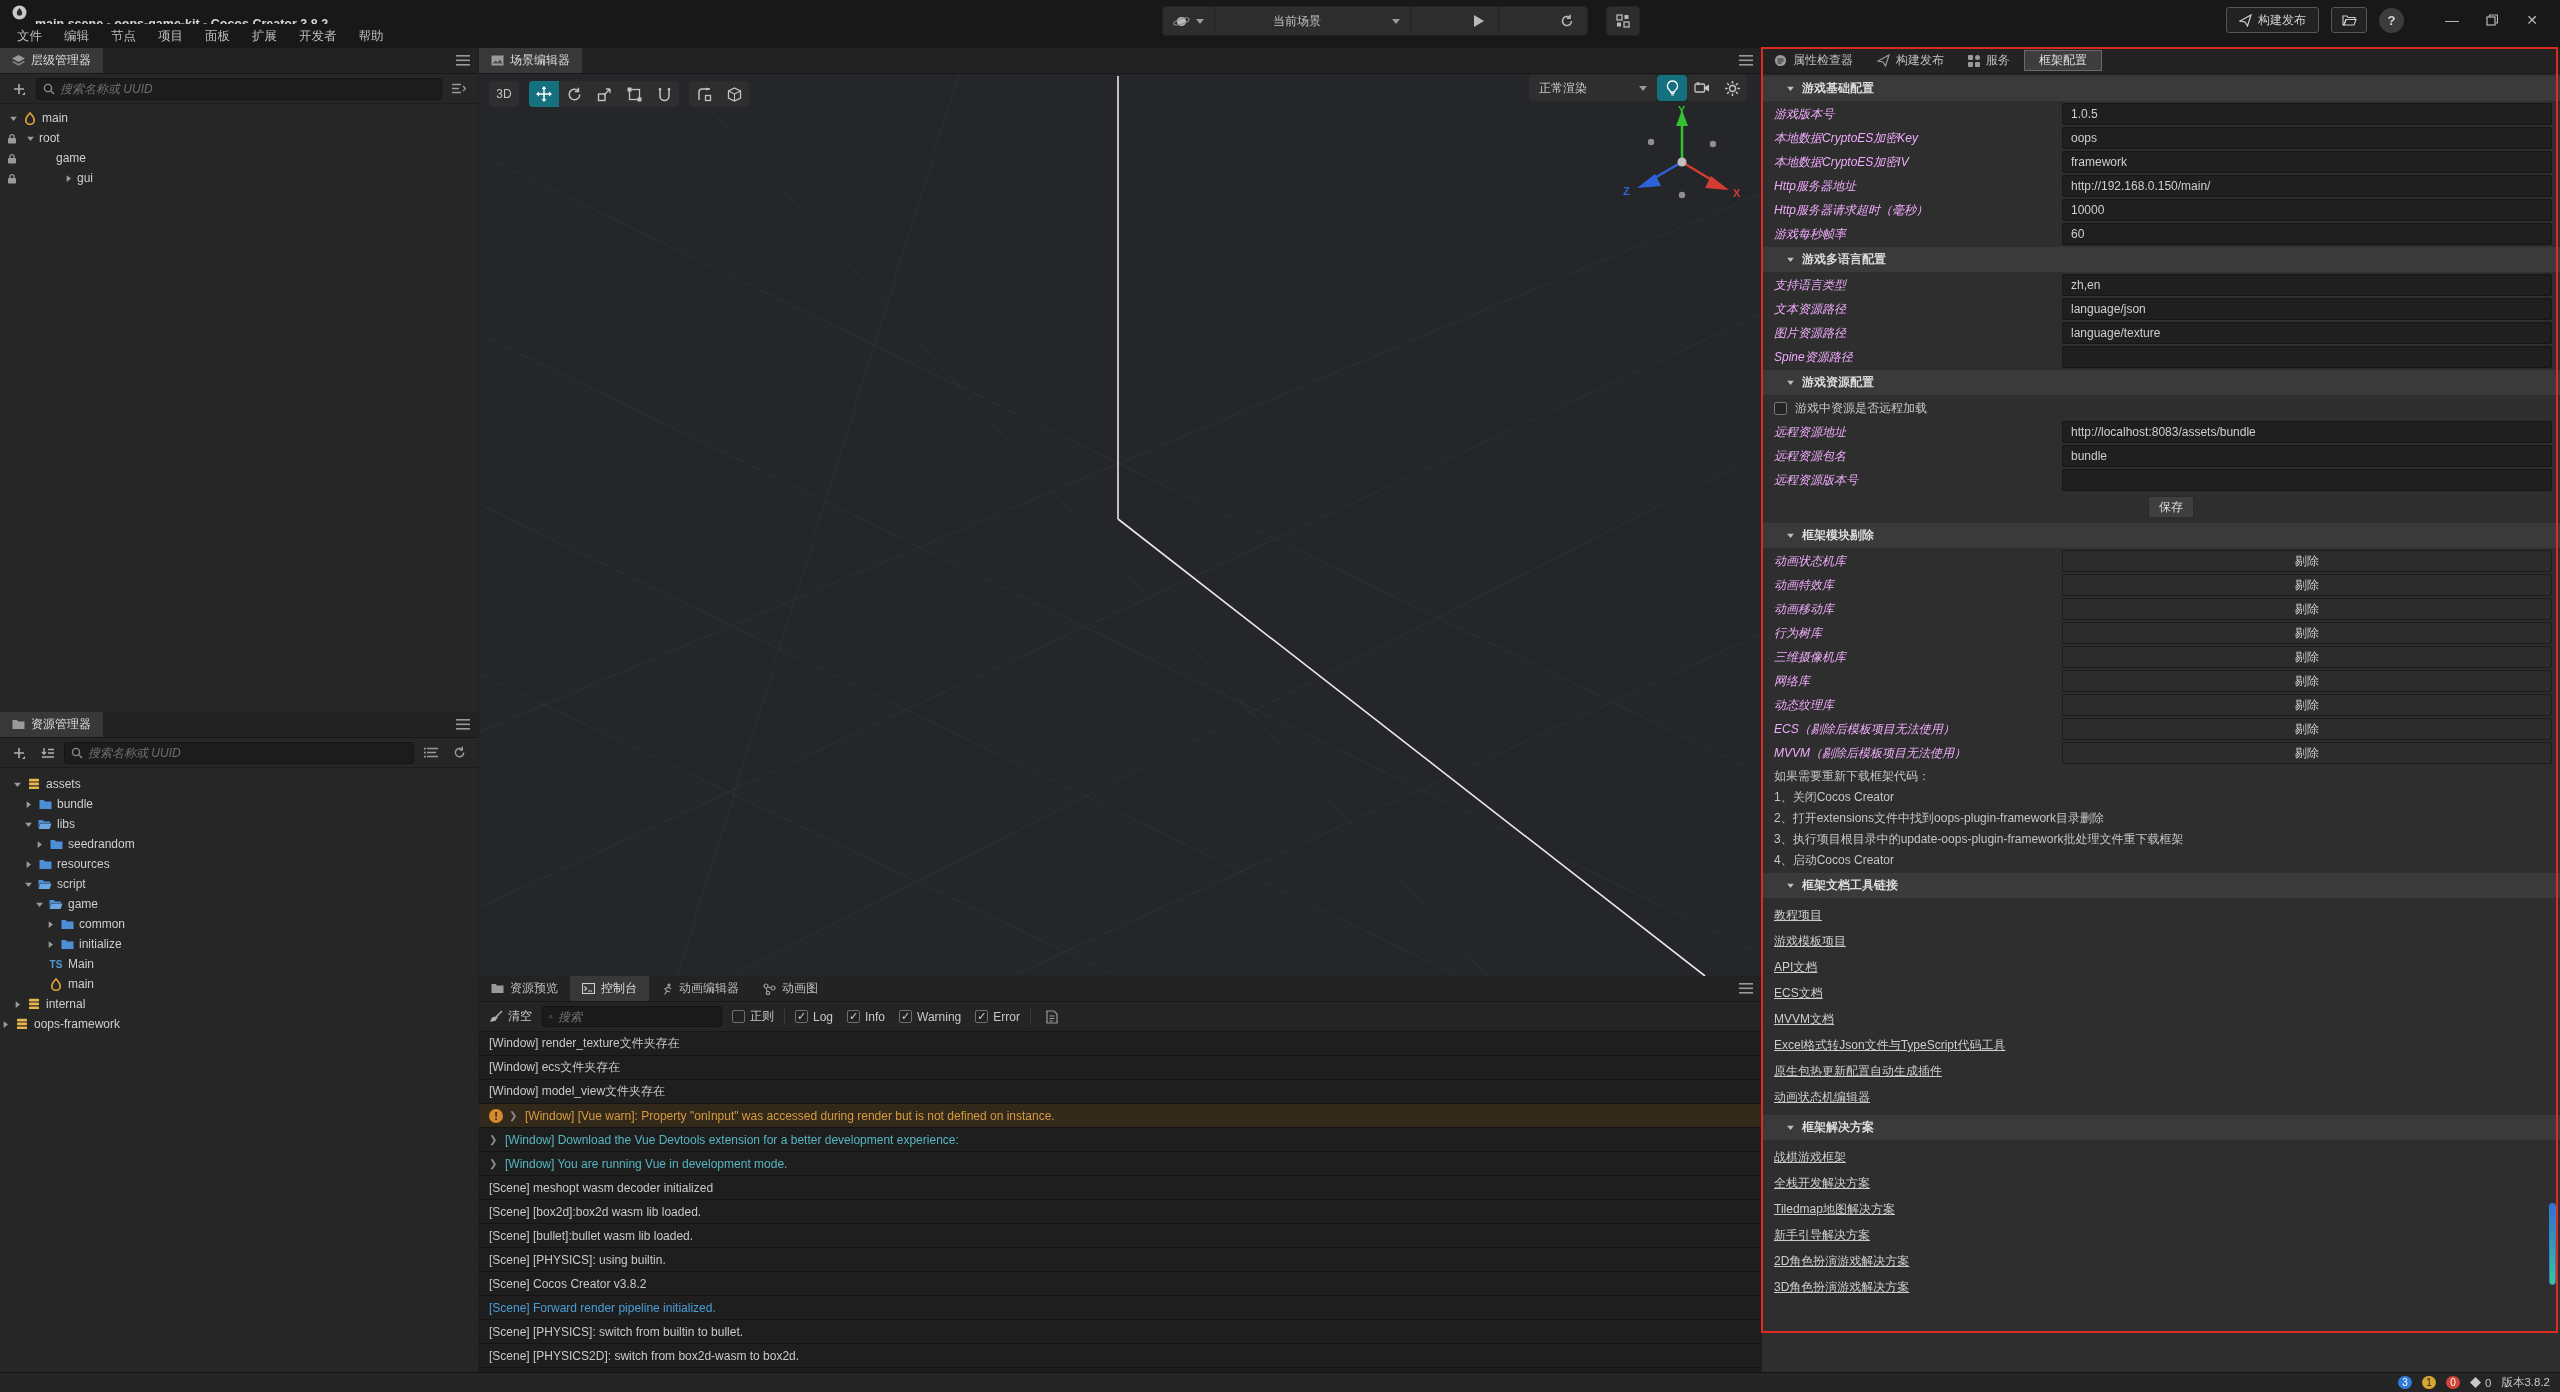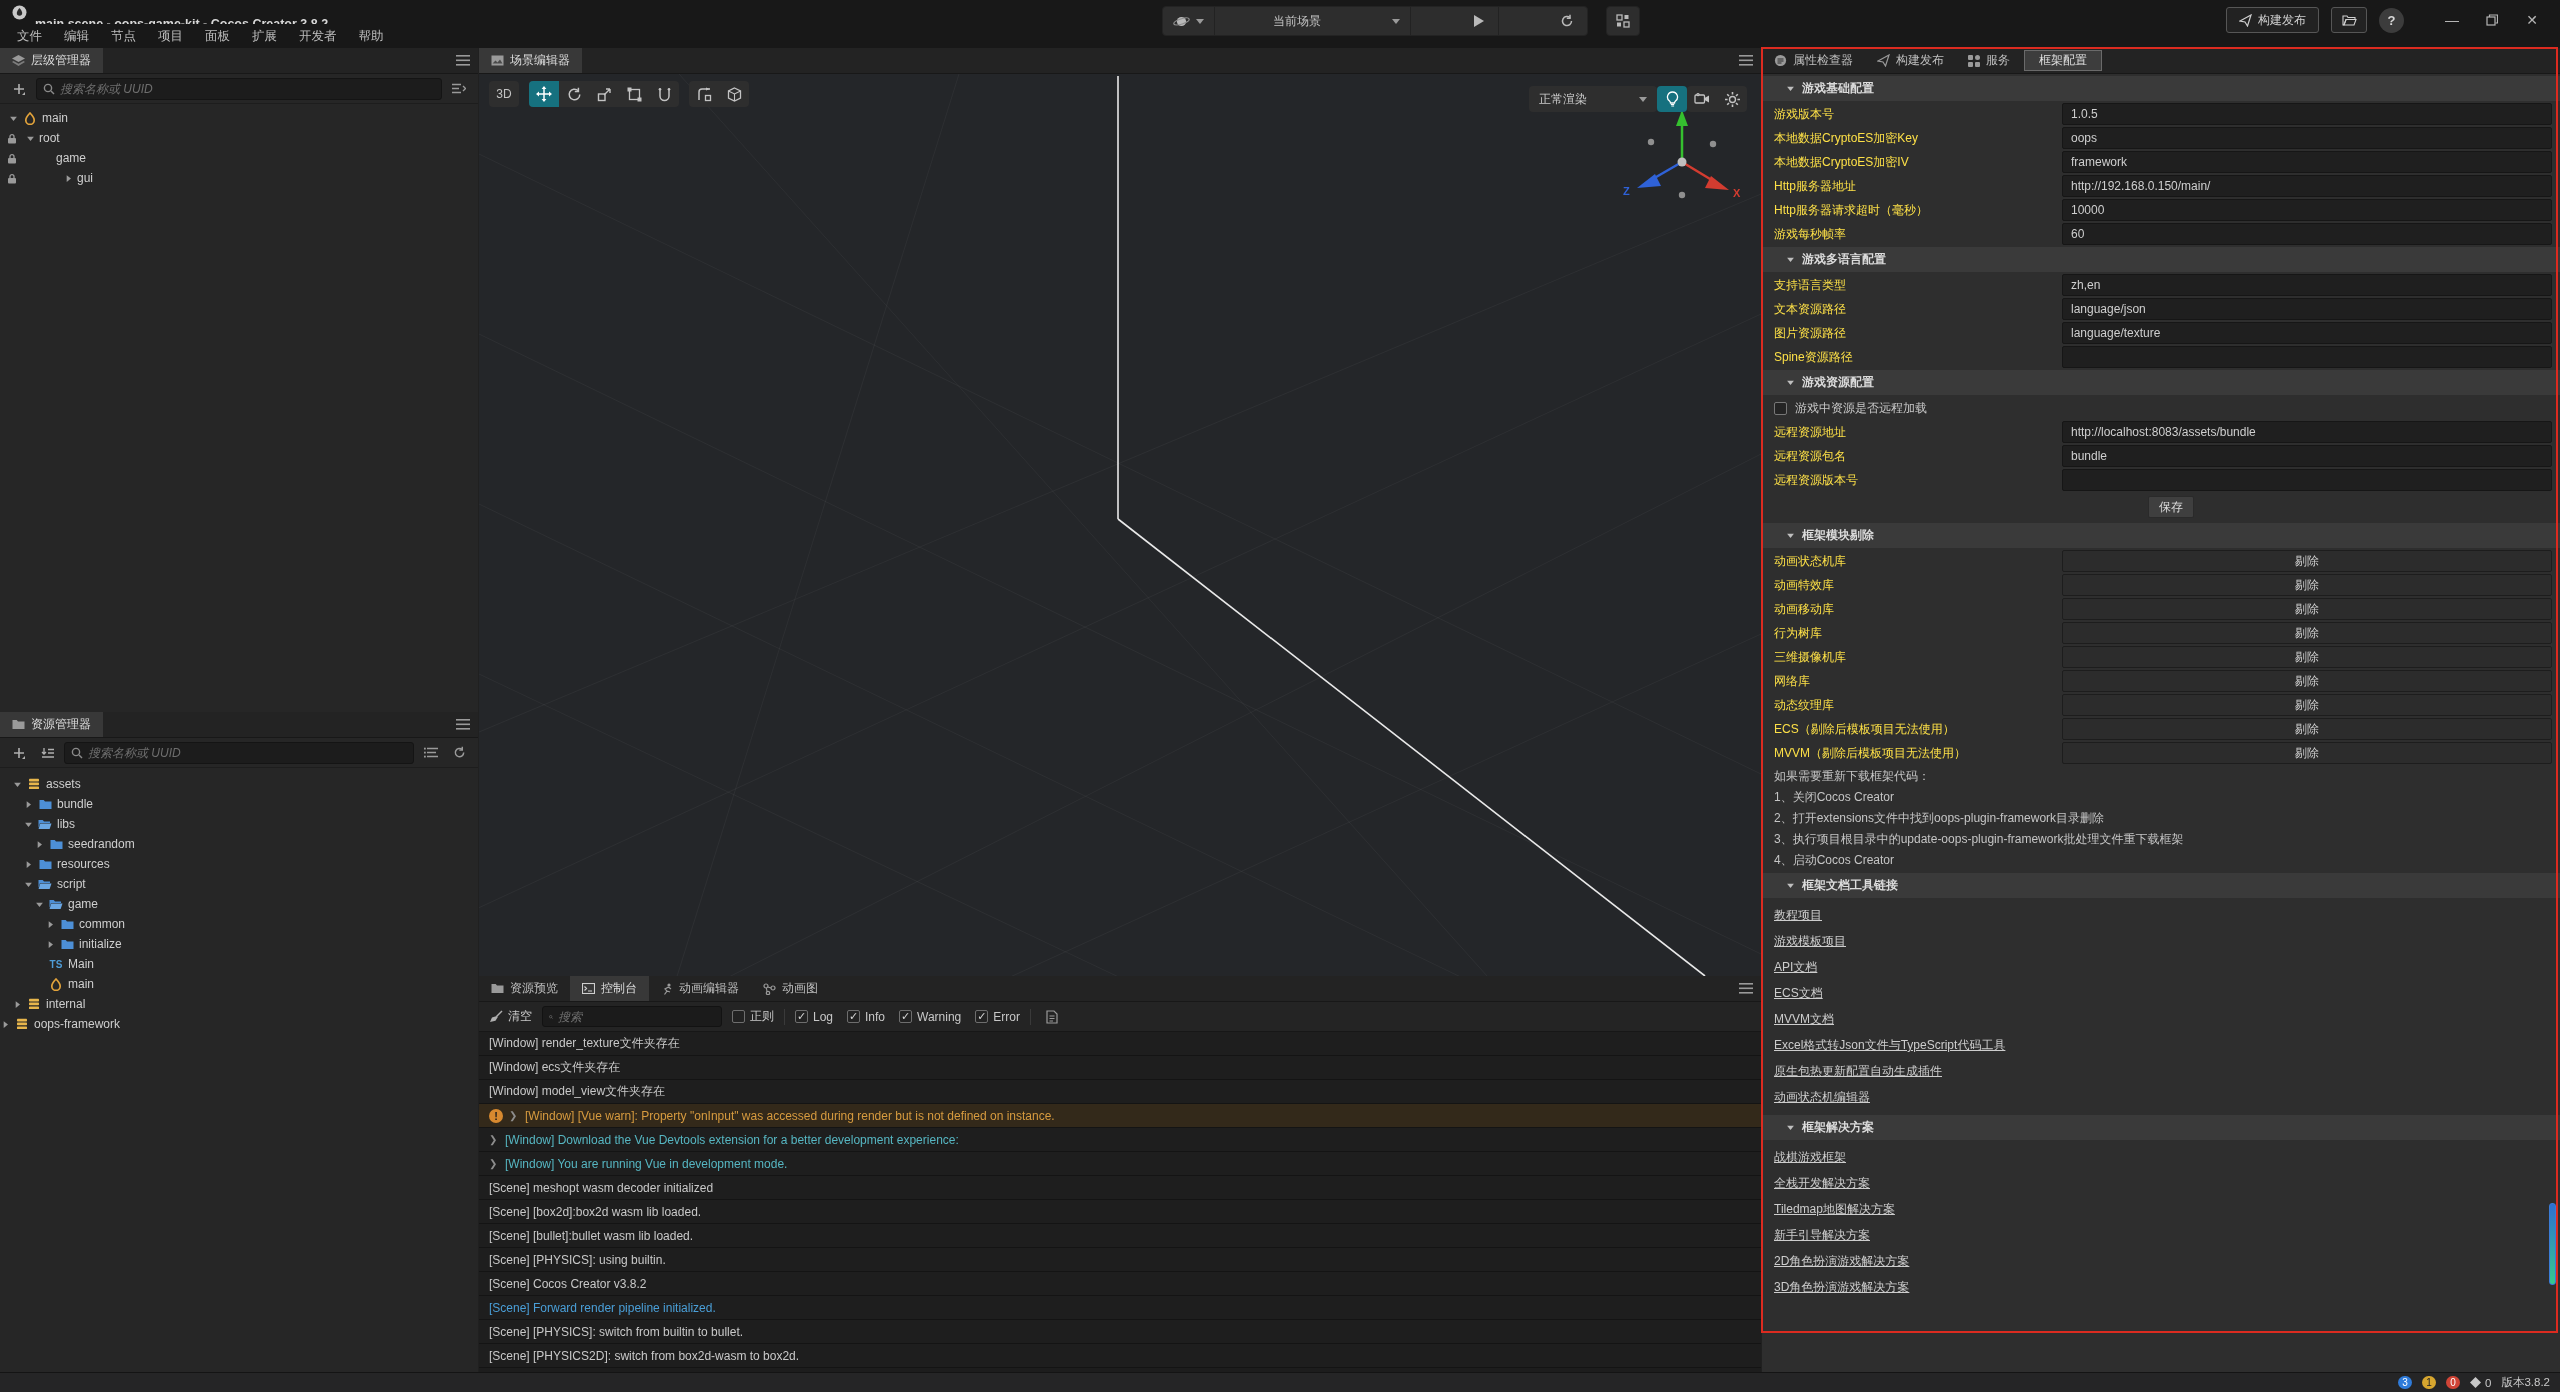--- a/index.html
+++ b/index.html
@@ -44,21 +44,21 @@
   .trow .ticon { width:16px; flex:none; display:flex; align-items:center; justify-content:center; margin-right:4px;}
 
   
   #scene-panel { left:479px; top:48px; width:1282px; height:928px; background:#232528;}
   #viewport { position:absolute; left:0; top:26px; width:1282px; height:902px; background:#242629; overflow:hidden;}
   #scene-toolbar { position:absolute; left:10px; top:33px; display:flex; align-items:center; gap:10px; z-index:5;}
   .st-btn { height:26px; min-width:30px; padding:0 7px; background:#2e2e2e; border-radius:4px; display:flex; align-items:center; justify-content:center; color:#c3c3c3; font-size:12px;}
   .st-group { display:flex; background:#2e2e2e; border-radius:4px; overflow:hidden;}
   .st-group .st-btn { border-radius:0; background:transparent;}
   .st-btn.active { background:#16717f; color:#fff;}
-  #scene-toolbar-right { position:absolute; right:14px; top:38px; display:flex; align-items:flex-start; z-index:5;}
+  #scene-toolbar-right { position:absolute; right:14px; top:27px; display:flex; align-items:flex-start; z-index:5;}
   .render-select { width:128px; height:26px; background:#2e2e2e; border-radius:4px; display:flex; align-items:center; justify-content:space-between; padding:0 10px; color:#c9c9c9;}
 
   
   #console-panel { left:479px; top:976px; width:1282px; height:396px; background:#1d1d1d;}
   #console-toolbar { height:30px; display:flex; align-items:center; gap:10px; padding:0 10px; background:#242424; border-bottom:1px solid #171717;}
   .csearch { width:180px; height:21px; background:#1b1b1b; border:1px solid #121212; border-radius:3px; display:flex; align-items:center; gap:5px; padding:0 6px;}
   .csearch input { flex:1; background:transparent; border:none; outline:none; color:#cfcfcf; font-size:12px; font-style:italic;}
   .csearch input::placeholder { color:#6e6e6e; }
   .vdiv { width:1px; height:16px; background:#3a3a3a; }
   .cfilter { display:flex; align-items:center; gap:5px; color:#c8c8c8;}
@@ -70,21 +70,21 @@
   .log-row.link { color:#4a9fd8;}
   .log-chev { color:#8d8d8d; font-size:10px; width:10px;}
   .warn-badge { width:14px; height:14px; border-radius:50%; background:#d7892f; color:#1d1d1d; font-weight:bold; font-size:11px; display:flex; align-items:center; justify-content:center;}
 
   
   #inspector-panel { left:1762px; top:48px; width:798px; height:1324px; background:#2e2e2e; overflow:hidden;}
   #insp-body { position:absolute; top:26px; left:0; right:0; bottom:0; overflow:hidden;}
   .tab-box { margin:2px 2px; border:1px solid #6a6a6a; background:#3d3d3d; display:flex; align-items:center; padding:0 14px; color:#e0e0e0;}
   .section-h { height:25px; background:#3a3a3a; display:flex; align-items:center; gap:7px; padding:0 24px; font-weight:bold; font-size:12px; color:#dcdcdc; margin-top:2px;}
   .frow { height:22px; margin:2px 8px 2px 0; display:flex; align-items:center; padding-left:12px;}
-  .frow .lbl { width:288px; flex:none; font-size:12px; color:#fde047; white-space:nowrap; overflow:hidden;}
+  .frow .lbl { width:288px; flex:none; font-size:12px; color:#f0abfc; white-space:nowrap; overflow:hidden;font-style:italic;}
   .frow .val { flex:1; height:22px; background:#1f1f1f; border:1px solid #161616; border-radius:2px; color:#cfcfcf; font-size:12px; padding:0 8px; outline:none;}
   .frow .modbar { flex:1; height:22px; background:#2c2c2c; border:1px solid #1d1d1d; border-radius:2px; display:flex; align-items:center; justify-content:center; color:#cfcfcf;}
   .cbx { width:13px; height:13px; border:1px solid #777; border-radius:2px; background:#242424; margin-right:8px; flex:none;}
   .save-row { height:28px; display:flex; align-items:center; margin:2px 0;}
   .save-btn { margin-left:386px; min-width:42px; height:22px; background:#3f3f3f; border:1px solid #2a2a2a; border-radius:2px; color:#dcdcdc; font-size:12px; display:flex; align-items:center; justify-content:center; padding:0 10px;}
   .note { padding-left:12px; line-height:21px; font-size:12px; color:#c5c5c5; white-space:nowrap;}
   .doclink { display:block; width:max-content; margin:9px 12px; font-size:12px; color:#cdcdcd; text-decoration:underline; cursor:pointer;}
   #red-border { position:absolute; left:1761px; top:47px; width:797px; height:1286px; border:2px solid #dc2b20; pointer-events:none; z-index:60;}
   #insp-scrollthumb { position:absolute; left:2549px; top:1203px; width:7px; height:82px; border:1px solid #3a7bd5; background:linear-gradient(#2e6fd0,#35c98e); border-radius:3px; z-index:61;}
 

